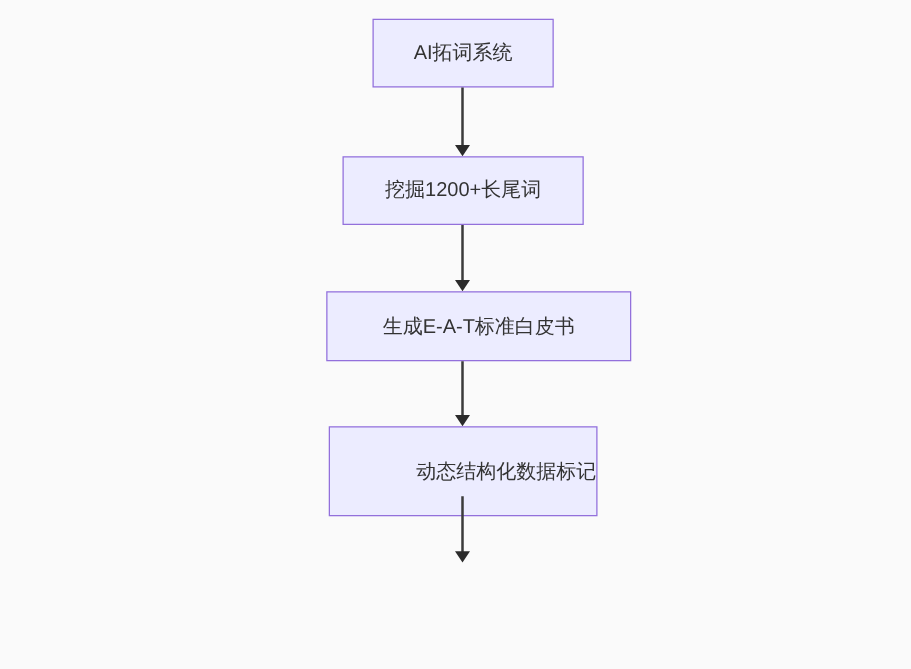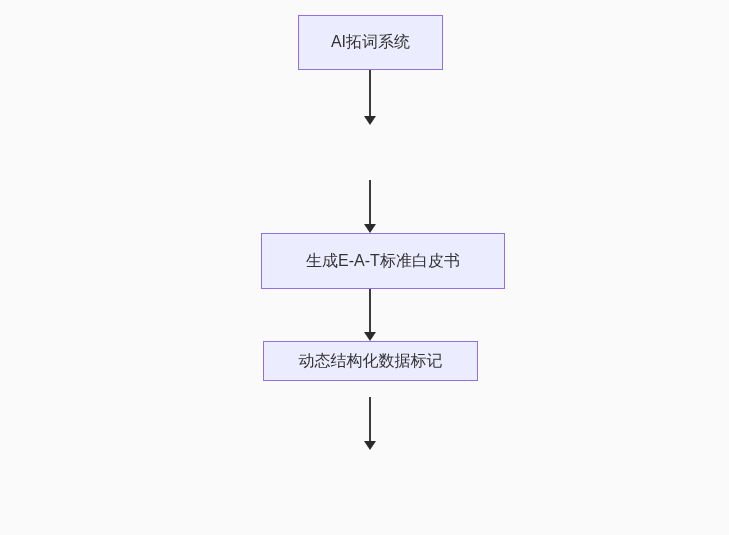--- a/index.html
+++ b/index.html
@@ -28,21 +28,21 @@
     font-size: 16px;
     display: flex;
     align-items: center;
     justify-content: center;
     text-align: center;
     white-space: nowrap;
   }
   .node.n1 { left: 298px; top: 15px;  width: 145px; height: 55px; }
   .node.n2 { left: 274px; top: 125px; width: 193px; height: 55px; }
   .node.n3 { left: 261px; top: 233px; width: 244px; height: 56px; }
-  .node.n4 { left: 263px; top: 341px; width: 215px; height: 40px; }
+  .node.n4 { left: 263px; top: 341px; width: 215px; height: 72px; justify-content: flex-end; }
   .node.n5 { left: 253px; top: 450px; width: 235px; height: 56px; }
 
   .edge-line {
     position: absolute;
     left: 369px;
     width: 2px;
     background: #3b3b3b;
   }
   .edge-line.e1 { top: 70px;  height: 47px; }
   .edge-line.e2 { top: 180px; height: 45px; }
@@ -68,20 +68,23 @@
 
 <div class="canvas">
 
   <div class="node n1">
     <span>AI拓词系统</span>
   </div>
 
   <div class="edge-line e1"></div>
   <div class="edge-head h1"></div>
 
+  <div class="node n2">
+    <span>挖掘1200+长尾词</span>
+  </div>
 
   <div class="edge-line e2"></div>
   <div class="edge-head h2"></div>
 
   <div class="node n3">
     <span>生成E-A-T标准白皮书</span>
   </div>
 
   <div class="edge-line e3"></div>
   <div class="edge-head h3"></div>

